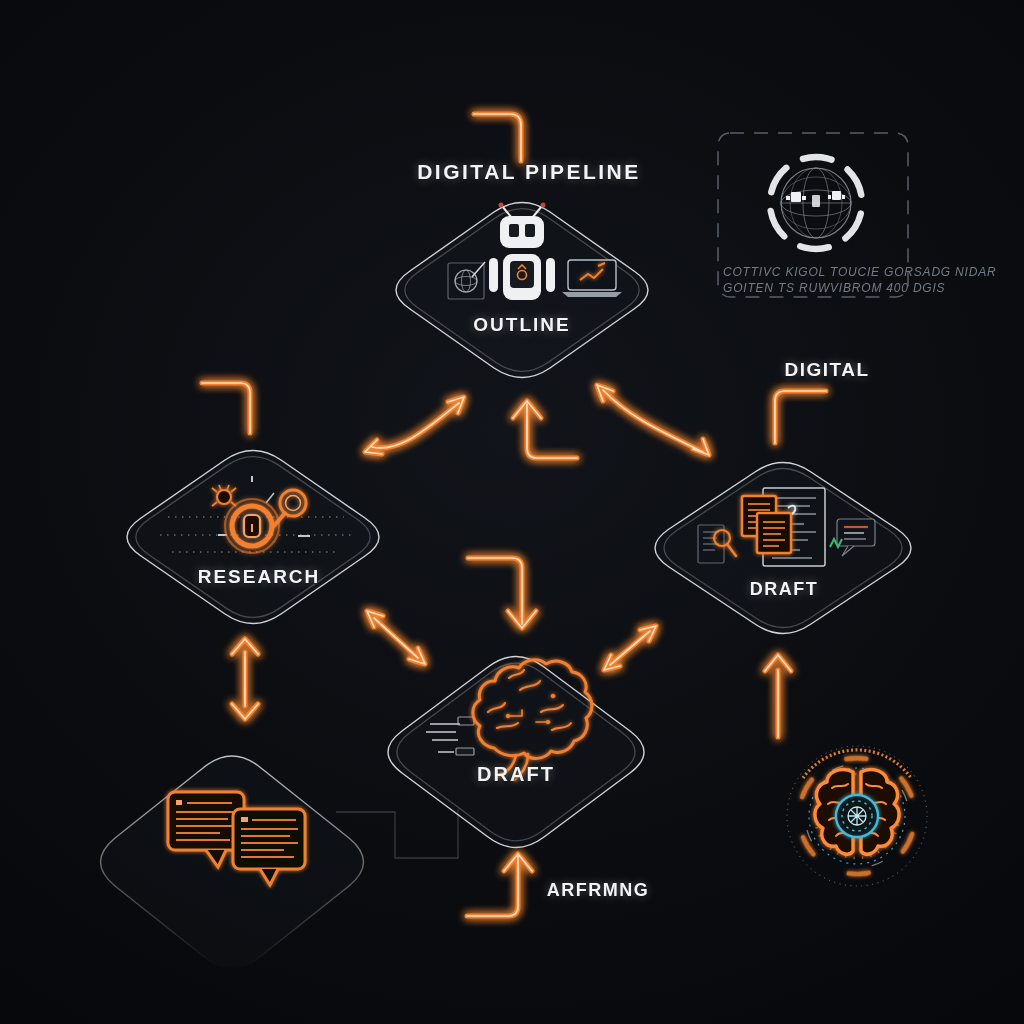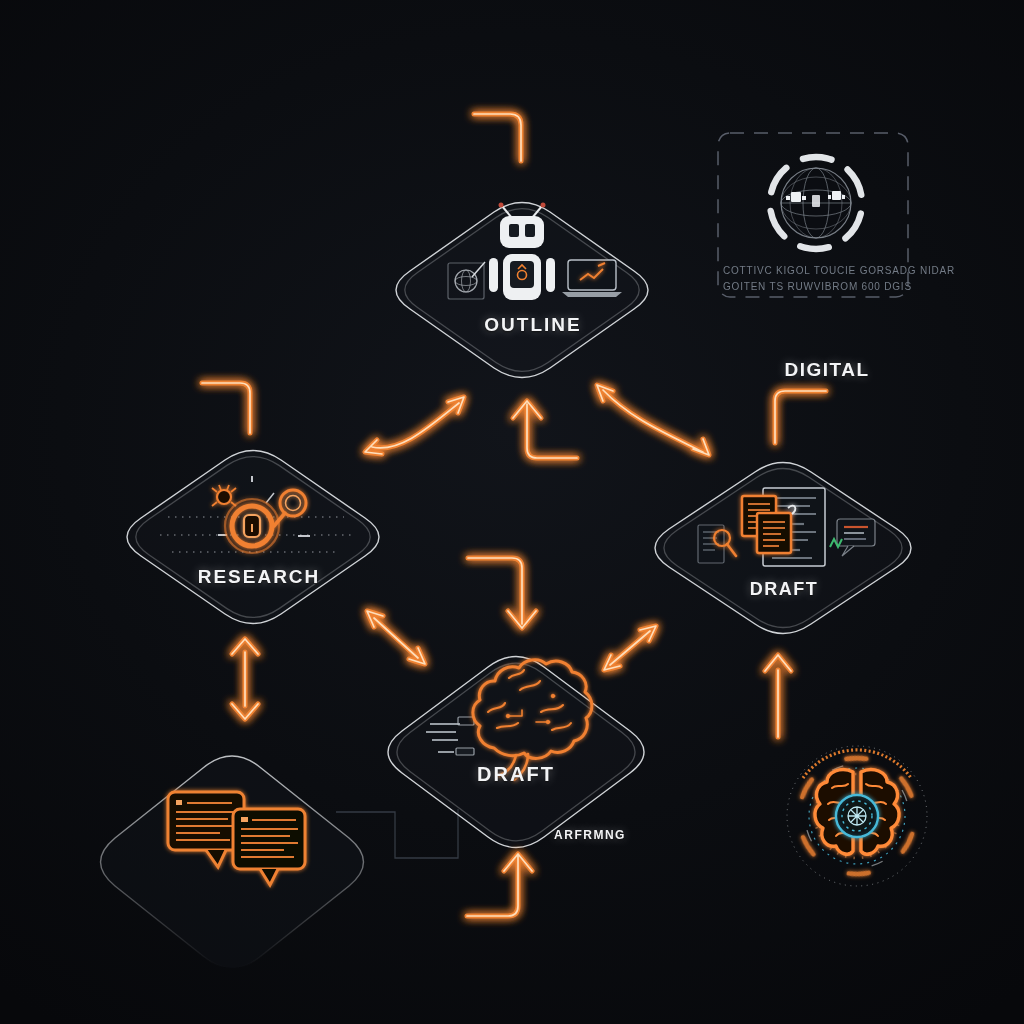--- a/index.html
+++ b/index.html
@@ -8,22 +8,22 @@
     background:radial-gradient(ellipse 80% 70% at 50% 42%, #11141a 0%, #0b0d11 55%, #07080b 100%);
     font-family:"Liberation Sans", sans-serif;
   }
   .stage svg{position:absolute;left:0;top:0;}
   .lbl{
     position:absolute;color:#f3f4f6;font-weight:700;text-align:center;
     text-shadow:0 0 10px rgba(255,255,255,.35), 0 1px 2px rgba(0,0,0,.9);
     letter-spacing:2px;white-space:nowrap;
   }
   .card-line{
-    position:absolute;color:#737b86;font-size:10px;letter-spacing:.8px;
-    text-align:left;font-weight:400;white-space:nowrap;
+    position:absolute;color:#737b86;font-size:12px;letter-spacing:.8px;
+    text-align:left;font-weight:400;white-space:nowrap;font-style:italic;
   }
 </style>
 </head>
 <body>
 
 <div class="stage">
 
 <svg width="1024" height="1024" viewBox="0 0 1024 1024">
   <defs>
     <filter id="ag" x="-80%" y="-80%" width="260%" height="260%">
@@ -334,29 +334,30 @@
         <use href="#a6"></use>
     <use href="#a7"></use>
         <use href="#a8"></use>
         <use href="#a9"></use>
         <use href="#a10"></use>
         <use href="#a11"></use>
         <use href="#a12"></use>
   </g>
 </svg>
 
-
-<div class="lbl" style="left:448px;top:314px;width:170px;font-size:19px;">OUTLINE</div>
+<div class="lbl" style="left:364px;top:160px;width:330px;font-size:21px;letter-spacing:2.5px;">DIGITAL PIPELINE</div>
+
+<div class="lbl" style="left:437px;top:314px;width:170px;font-size:19px;">OUTLINE</div>
 
 <div class="lbl" style="left:174px;top:566px;width:170px;font-size:19px;">RESEARCH</div>
 
 <div class="lbl" style="left:704px;top:579px;width:160px;font-size:18px;letter-spacing:1.5px;">DRAFT</div>
 
 <div class="lbl" style="left:436px;top:763px;width:160px;font-size:20px;">DRAFT</div>
 
 <div class="lbl" style="left:747px;top:359px;width:160px;font-size:19px;letter-spacing:1.5px;">DIGITAL</div>
 
-<div class="lbl" style="left:510px;top:828px;width:160px;font-size:12px;letter-spacing:1.5px;">ARFRMNG</div>
+<div class="lbl" style="left:510px;top:880px;width:160px;font-size:18px;letter-spacing:1.5px;padding-left:8px;">ARFRMNG</div>
 
 <div class="card-line" style="left:723px;top:265px;width:180px;">COTTIVC KIGOL TOUCIE GORSADG NIDAR</div>
-<div class="card-line" style="left:723px;top:281px;width:180px;">GOITEN TS RUWVIBROM 600 DGIS</div>
+<div class="card-line" style="left:723px;top:281px;width:180px;">GOITEN TS RUWVIBROM 400 DGIS</div>
 
 </div>
 
 </body></html>

